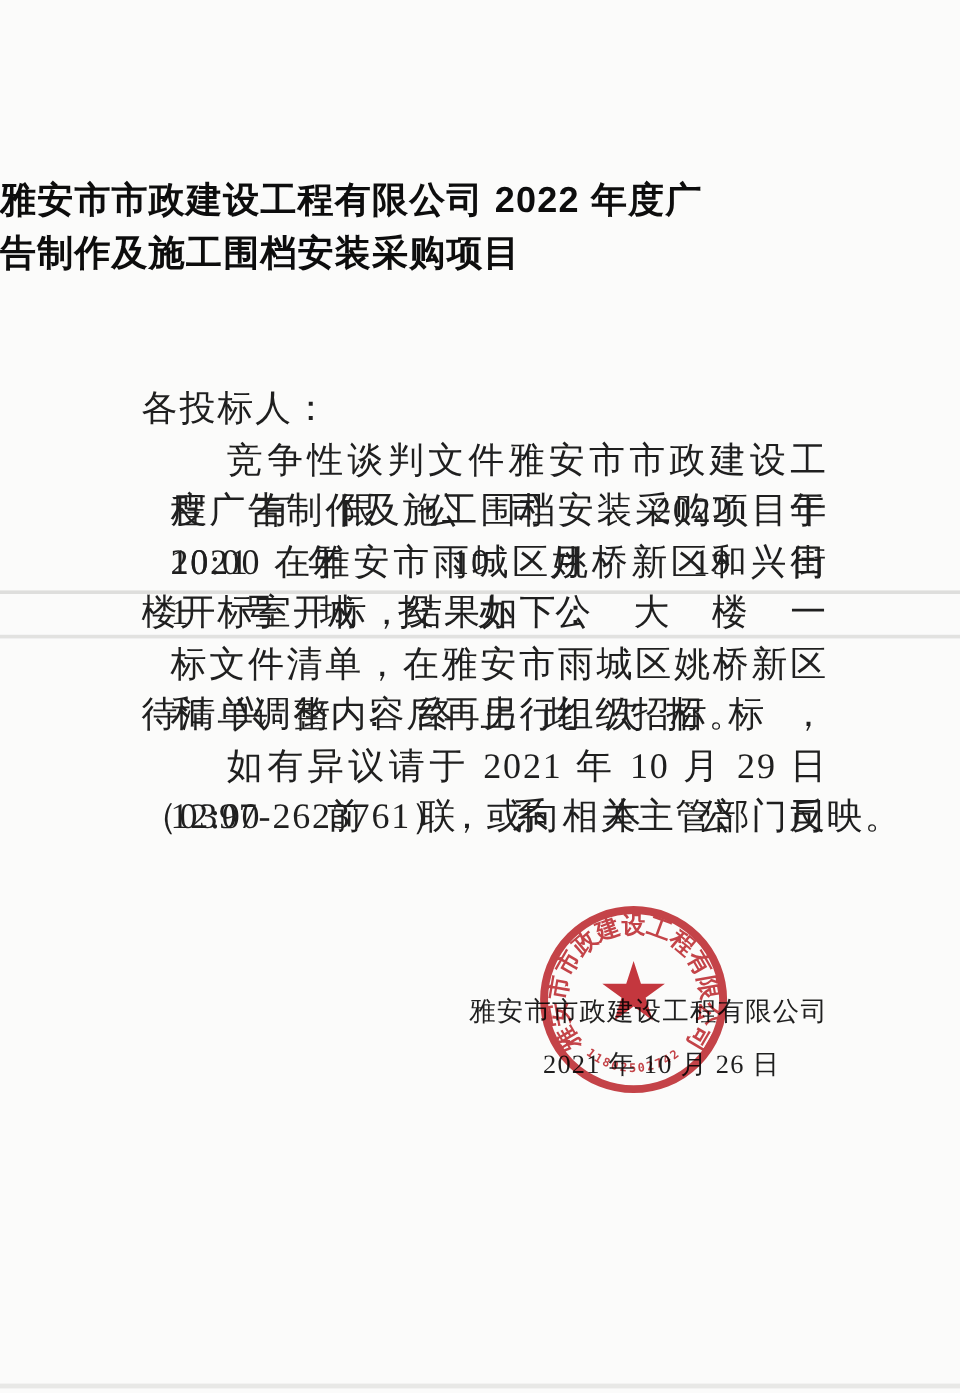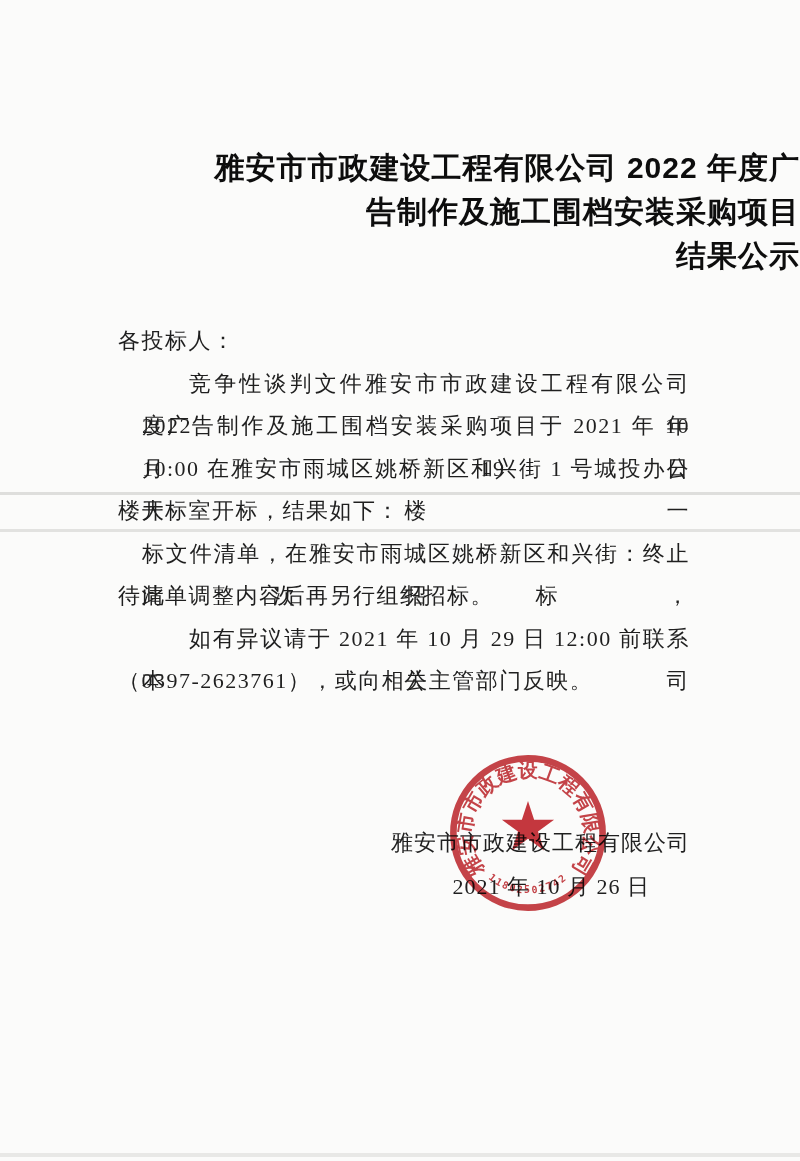--- a/index.html
+++ b/index.html
@@ -21,34 +21,34 @@
     pointer-events: none;
   }
   .scan-line-1 { top: 492px; height: 3px; background: #dededc; }
   .scan-line-2 { top: 529px; height: 3px; background: #e2e2e0; }
   .scan-line-3 { top: 1153px; height: 4px; background: #e8e8e6; }
   .title-block {
     position: absolute;
     top: 146px;
     left: 0;
     width: 800px;
-    text-align: right;
+    text-align: left;
     font-family: "Liberation Sans", "DejaVu Sans", sans-serif;
     font-weight: 700;
     font-size: 30px;
     line-height: 44px;
     letter-spacing: 1px;
     color: #0d0d0d;
   }
   .body-text {
     position: absolute;
     top: 320px;
     left: 118px;
     width: 572px;
-    font-size: 22px;
+    font-size: 30px;
     letter-spacing: 1.5px;
     color: #1f1f1f;
   }
   .line {
     height: 42.5px;
     line-height: 42.5px;
     white-space: nowrap;
   }
   .line.indent { text-indent: 47px; }
   .line.justify {
@@ -102,21 +102,20 @@
   <div class="scan-line scan-line-1"></div>
   <div class="scan-line scan-line-2"></div>
   <div class="scan-line scan-line-3"></div>
 
   <div class="title-block">
 
       <div class="title-line"><span>雅安市市政建设工程有限公司 2022 年度广</span></div>
 
       <div class="title-line"><span>告制作及施工围档安装采购项目</span></div>
 
-      <div class="title-line"><span>结果公示</span></div>
     </div>
 
   <div class="body-text">
 
       <div class="line"><span>各投标人：</span></div>
 
       <div class="line indent justify"><span>竞争性谈判文件雅安市市政建设工程有限公司 2022 年</span></div>
 
       <div class="line justify"><span>度广告制作及施工围档安装采购项目于 2021 年 10 月 19 日</span></div>
 

